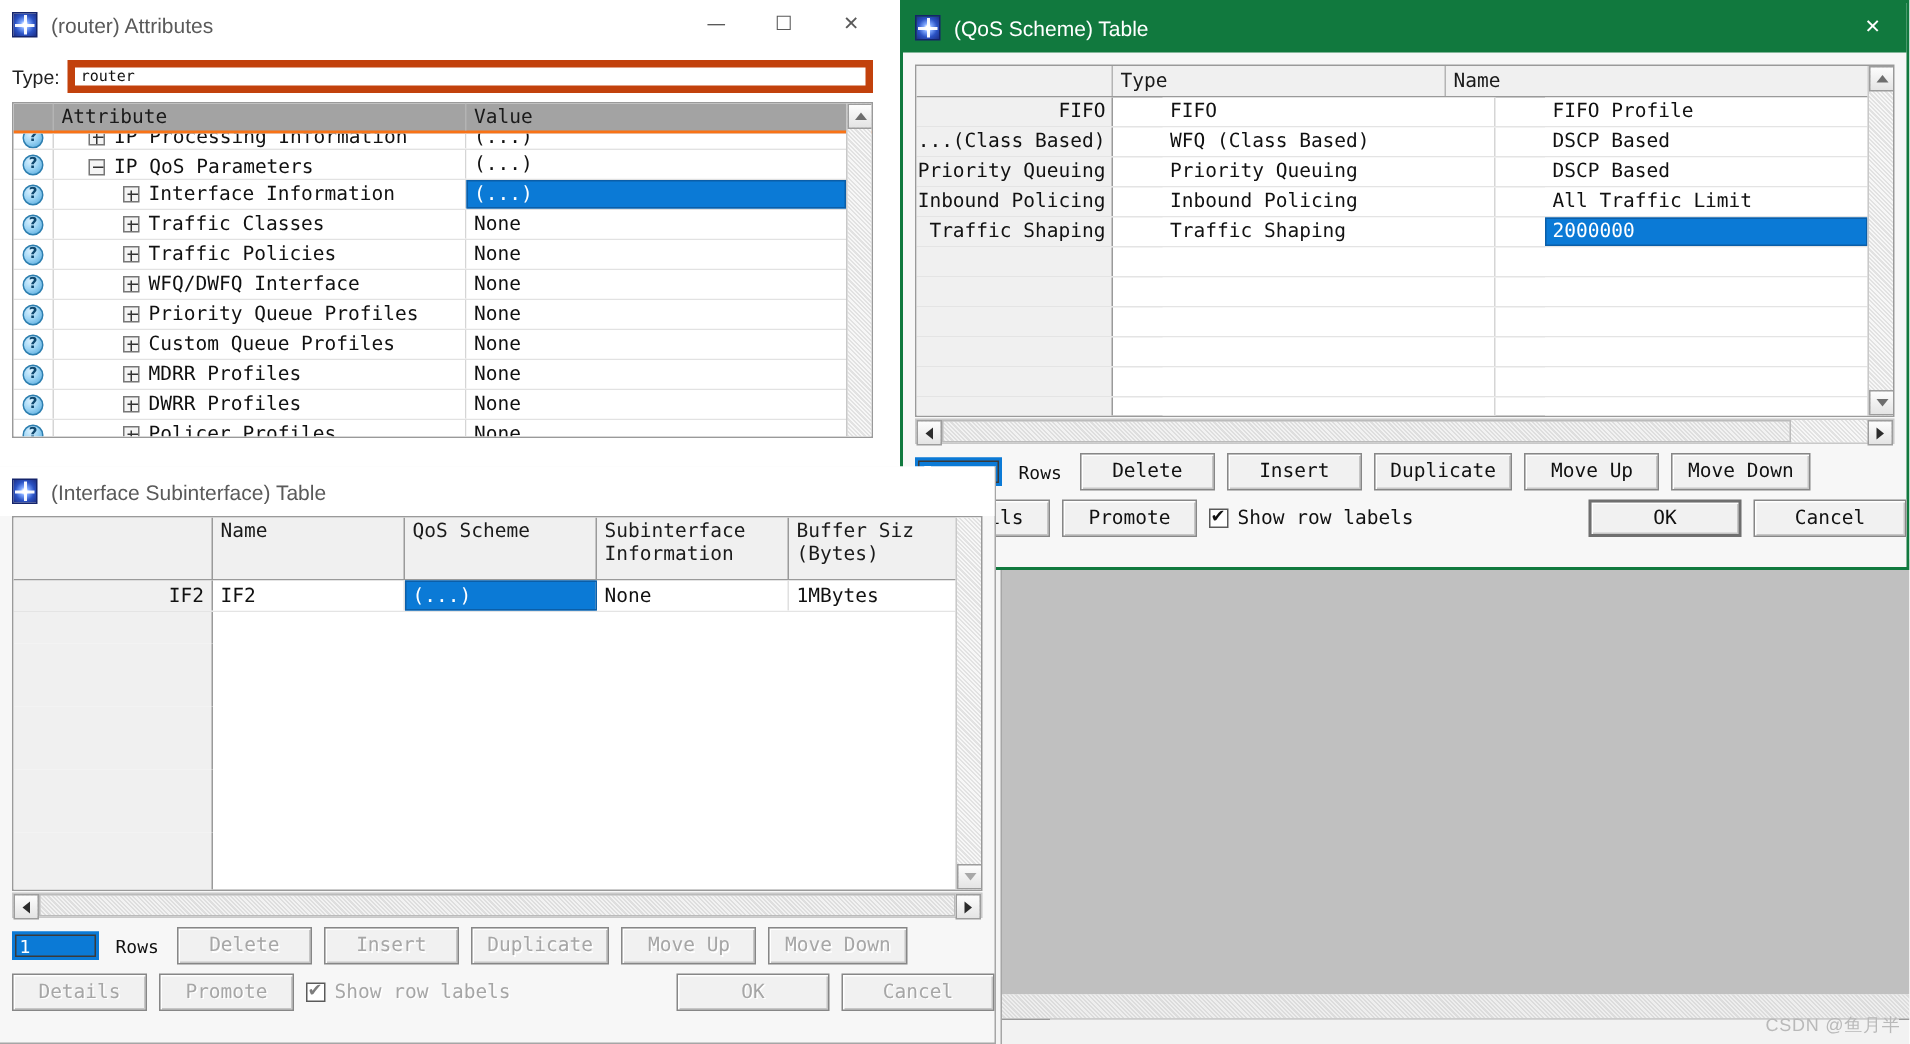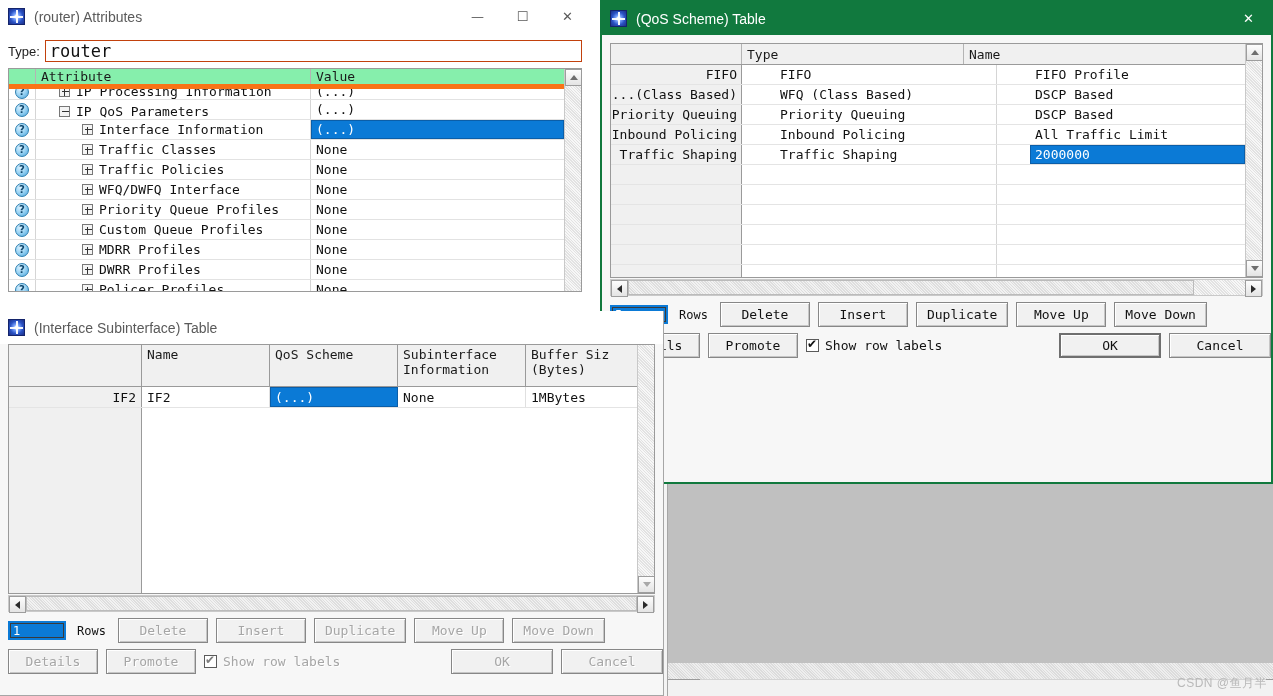--- a/index.html
+++ b/index.html
@@ -107,34 +107,34 @@
   
   #attr-win { left: 0; top: 0; width: 590px; height: 311px; background: #ffffff; }
   .type-row {
     display: flex; align-items: center; height: 26px;
     margin: 5px 8px 4px 8px;
     font-family: "Liberation Sans", sans-serif; font-size: 13px; color: #222;
   }
   .type-label { margin-right: 5px; }
   .type-input {
     flex: 1 1 auto; height: 22px;
-    border: 1px solid #c2410c; background: #ffffff;
-    font-family: "DejaVu Sans Mono", monospace; font-size: 17px;
+    border: 5px solid #c2410c; background: #ffffff;
+    font-family: "DejaVu Sans Mono", monospace; font-size: 10px;
     padding: 1px 4px; color: #111;
     display: flex; align-items: center;
   }
 
   .grid-wrap {
     position: relative; margin: 0 8px;
     border: 1px solid #9a9a9a; background: #ffffff;
     height: 224px; overflow: hidden;
   }
   .grid-head {
     display: flex; height: 20px;
-    background: #86efac; border-bottom: 5px solid #f97316;
+    background: #a3a3a3; border-bottom: 2px solid #f97316;
     font-family: "DejaVu Sans Mono", monospace; font-size: 13px; color: #1a1a1a;
   }
   .grid-head .hc {
     border-right: 1px solid #b4b4b4; padding: 1px 5px;
     display: flex; align-items: center; overflow: hidden; white-space: nowrap;
   }
   .attr-rows { position: absolute; left: 0; top: 20px; right: 17px; bottom: 0; overflow: hidden; }
   .attr-row {
     display: flex; height: 20px; align-items: stretch;
     border-bottom: 1px solid #e2e2e2;
@@ -242,21 +242,21 @@
   }
   .chkbox::after {
     content: "✔"; position: absolute; left: 0px; top: -3px;
     font-family: "DejaVu Sans", sans-serif; font-size: 12px; color: #111;
   }
   .chk.dim .chkbox::after { color: #7d7d7d; }
   .spacer { flex: 1 1 auto; }
 
   
   #qos-win {
-    left: 600px; top: 0; width: 673px; height: 484px;
+    left: 600px; top: 0; width: 673px; height: 380px;
     border: 2px solid #11793e; background: #f7f7f7;
   }
   #qos-win .titlebar.green { height: 33px; }
   .qos-grid-wrap {
     position: relative; margin: 8px 8px 0 8px;
     border: 1px solid #9a9a9a; background: #ffffff;
     height: 235px; overflow: hidden;
   }
   .qgrid-head { display: flex; height: 21px; background: #f0f0f0; border-bottom: 1px solid #9a9a9a; }
   .qgrid-head .hc {

